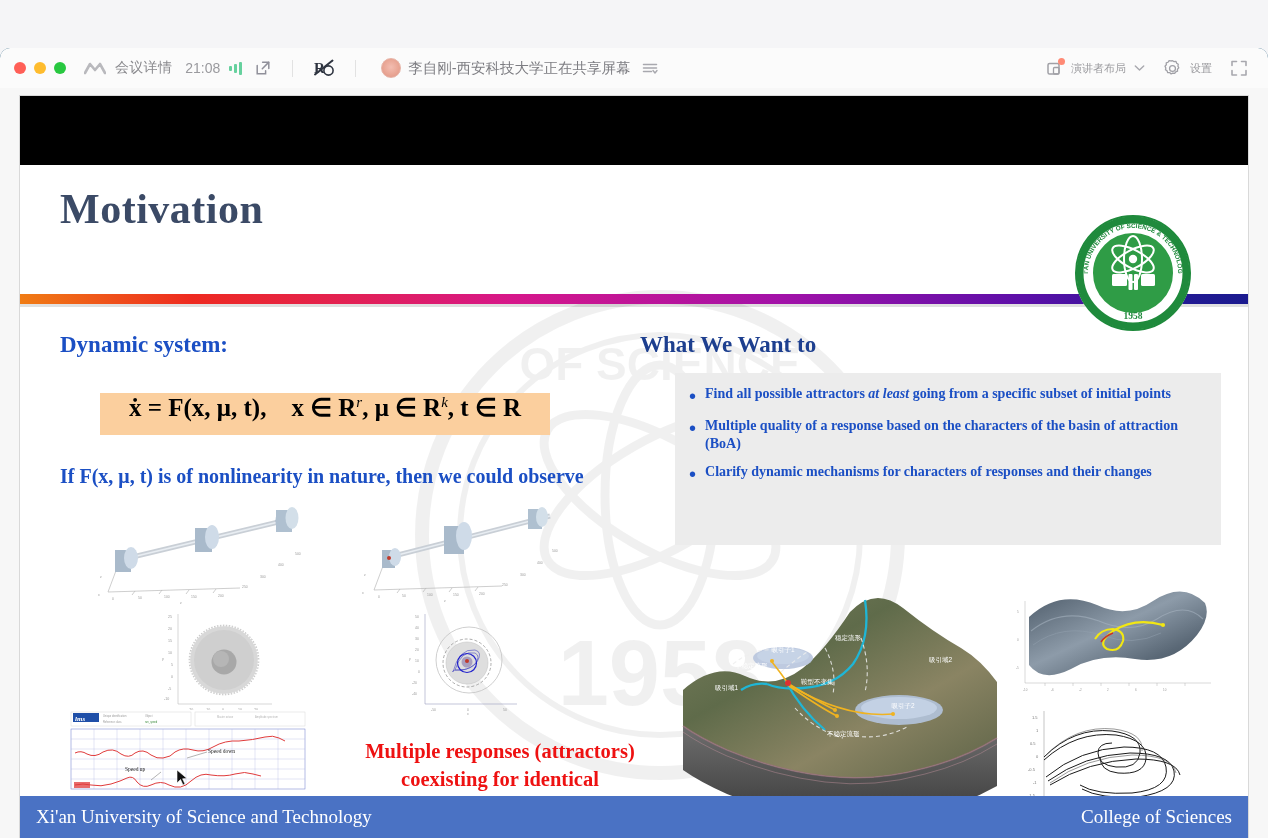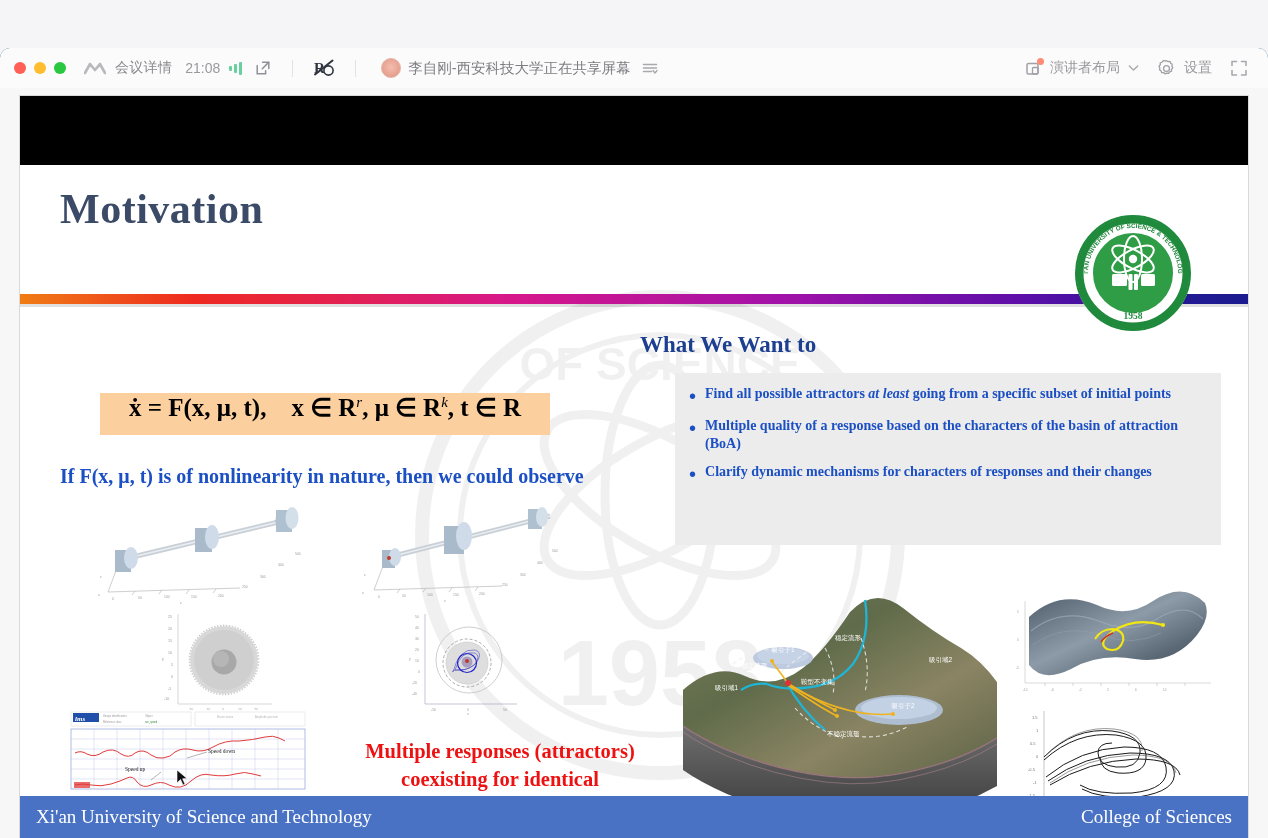--- a/index.html
+++ b/index.html
@@ -37,21 +37,21 @@
 
   .sharing{display:flex;align-items:center;gap:7px;margin-left:14px;}
   .share-badge{width:18px;height:18px;border-radius:50%;
      background:radial-gradient(circle at 50% 45%, #f3bdb1 0%, #e9a695 55%, #dd9282 100%);
      border:1px solid #e7b3a6;}
   .sharing-text{font-size:14.5px;color:#7d7d82;}
 
   .topright{margin-left:auto;display:flex;align-items:center;
             gap:6px;padding-right:14px;}
   .tr-item{display:flex;align-items:center;gap:8px;padding:4px 6px;
-           font-size:14px;color:#9a9a9e;cursor:default;}
+           font-size:11px;color:#9a9a9e;cursor:default;}
   .notif{position:absolute;width:7px;height:7px;border-radius:50%;
          background:#ff8a75;right:-2px;top:-2px;}
 
   
   .screen{position:absolute;left:0;top:40px;width:1268px;height:760px;
           background:#f7f7f7;}
   .slidewrap{position:absolute;left:20px;top:8px;width:1228px;height:742px;
              background:#ffffff;box-shadow:0 0 0 1px #d9d9d9;overflow:hidden;}
   .letterbox{position:absolute;left:0;top:0;width:1228px;height:69px;background:#000;}
 
@@ -265,20 +265,21 @@
               <rect x="73" y="63" width="14" height="12" rx="1.5"></rect>
             </g>
             <path d="M 20 62 A 45 45 0 0 1 110 62" fill="none" id="arcTop"></path>
             <text font-family="Liberation Sans, sans-serif" font-size="6.4" font-weight="bold" fill="#1f8a3c">
               <textPath href="#arcTop" startOffset="50%" text-anchor="middle">XI'AN UNIVERSITY OF SCIENCE &amp; TECHNOLOGY</textPath>
             </text>
             <text x="65" y="108" font-family="Liberation Serif, serif" font-size="9.5" font-weight="bold" text-anchor="middle" fill="#1f8a3c">1958</text>
           </svg>
         </div>
 
+        <div class="h-dynamic">Dynamic system:</div>
 
         <div class="eqbox">
           <div class="eq">
             <span>ẋ = F(x, μ, t),</span>&nbsp;&nbsp;&nbsp;
             <span>x ∈ R</span><sup>r</sup><span>, μ ∈ R</span><sup>k</sup><span>, t ∈ R</span>
           </div>
         </div>
 
         <div class="h-ifline">
           <span>If F(x, μ, t)</span><span> is of nonlinearity in nature, then we could observe</span>

